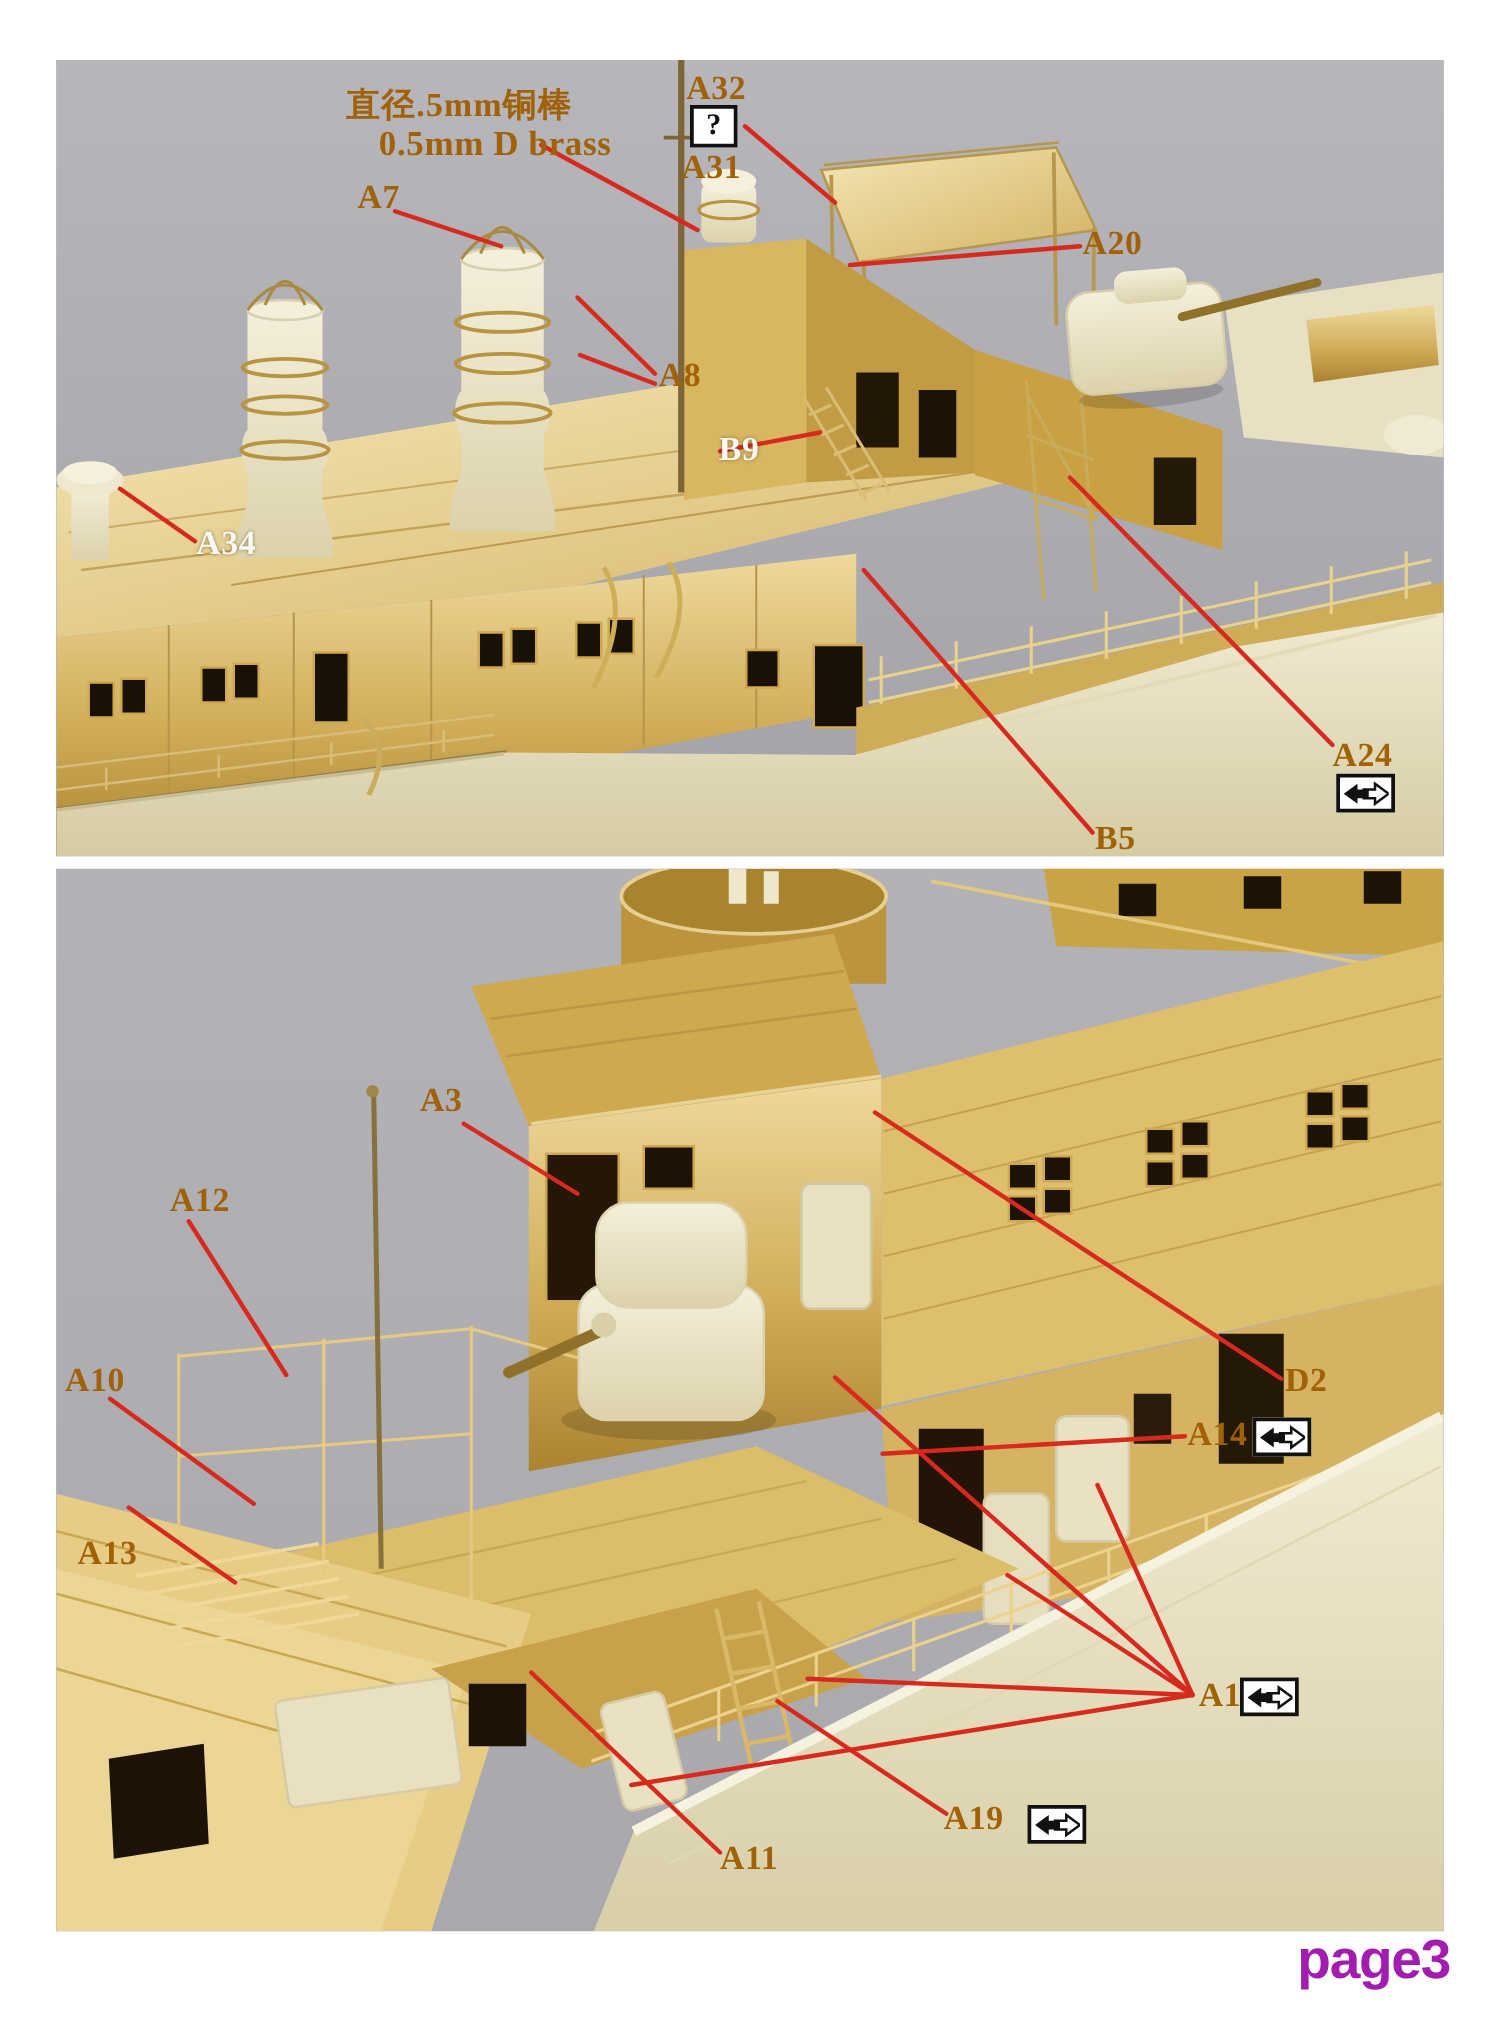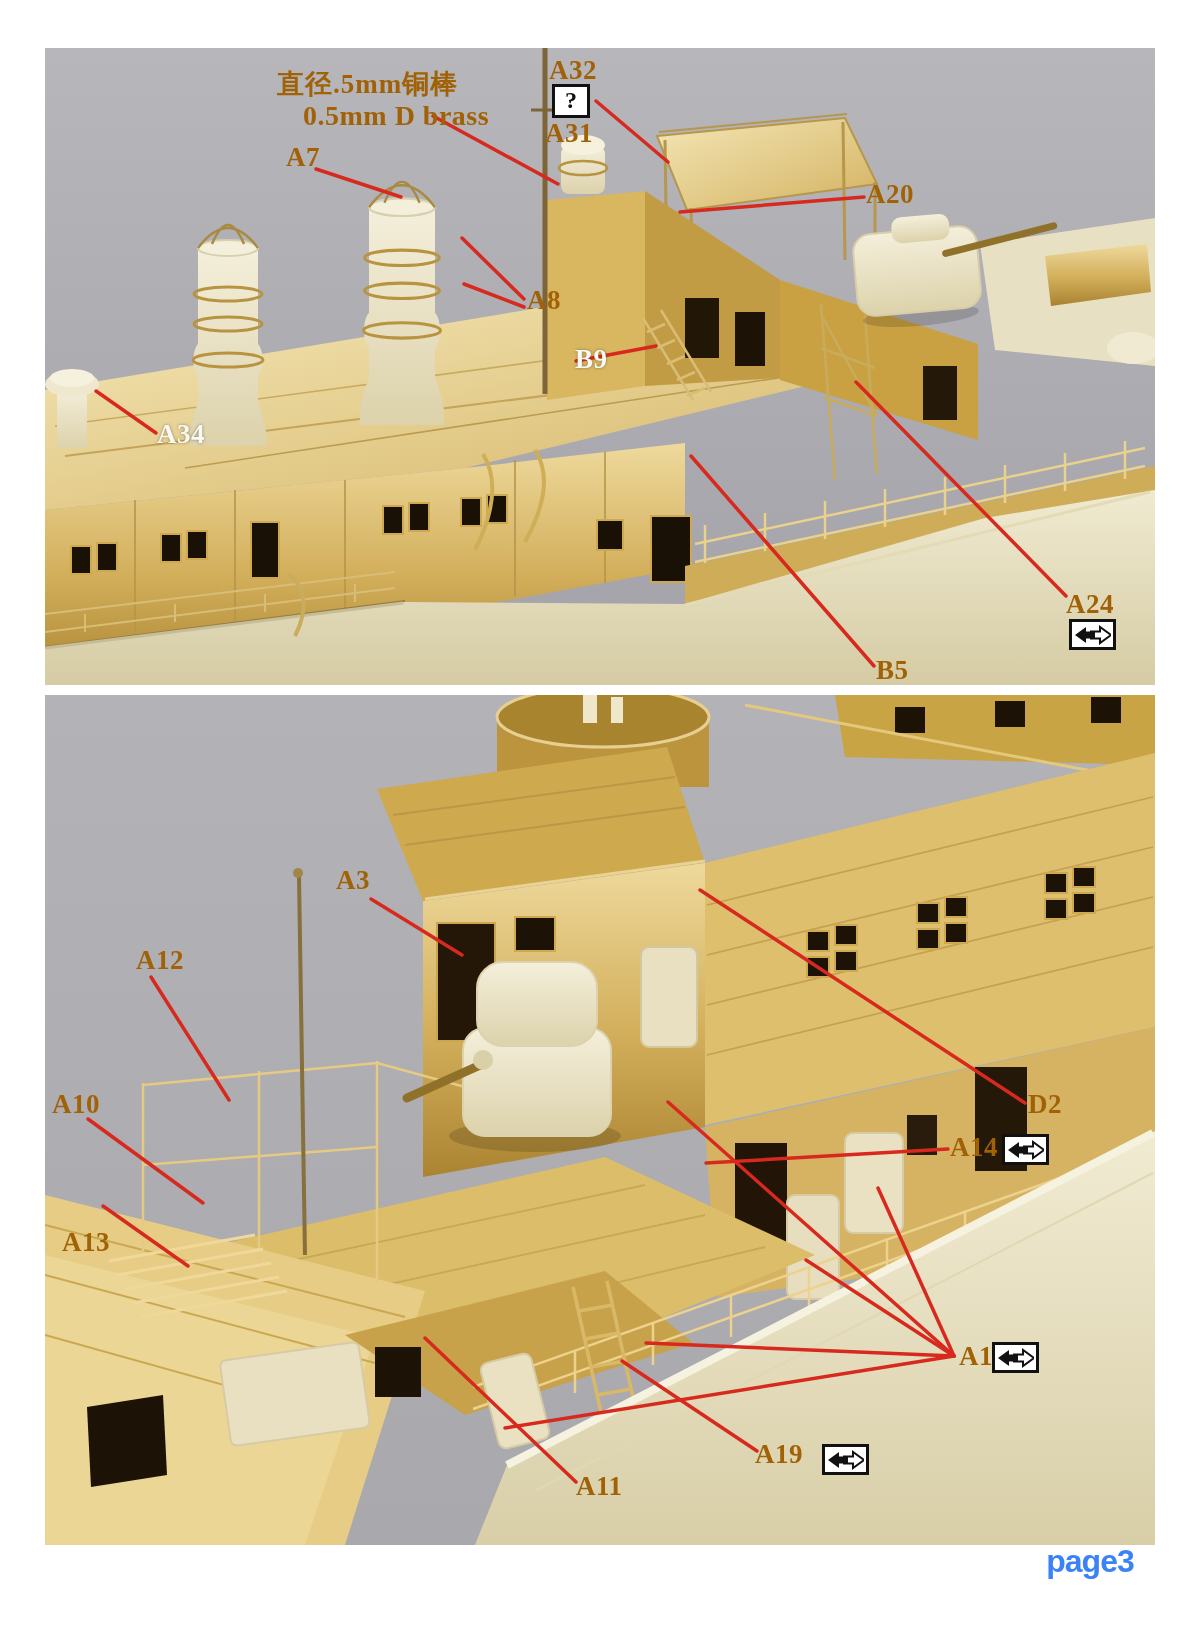--- a/index.html
+++ b/index.html
@@ -12,23 +12,23 @@
   .overlay{position:absolute;left:0;top:0;width:1200px;height:1631px;pointer-events:none;}
   .lbl{position:absolute;font-family:"Liberation Serif",serif;font-weight:700;
        font-size:27px;color:#a16207;line-height:1.05;white-space:nowrap;letter-spacing:.5px;}
   .lbl.white{color:#f8f8f4;text-shadow:0 0 3px rgba(60,50,20,.55);}
   .lbl.cn{font-size:27px;letter-spacing:1px;font-family:"Liberation Serif","DejaVu Sans",serif;}
   .lbl.en{font-size:28px;}
   .qbox{position:absolute;width:38px;height:34px;background:#ffffff;border:3px solid #111;
         box-sizing:border-box;text-align:center;font:700 24px/27px "Liberation Serif",serif;color:#111;}
   .mirrorbox{position:absolute;width:47px;height:31px;background:#ffffff;border:3px solid #111;
         box-sizing:border-box;display:flex;align-items:center;justify-content:center;}
-  .footer-page{position:absolute;left:1020px;top:1543px;width:140px;text-align:center;
-        font-family:"Liberation Sans",sans-serif;font-weight:700;font-size:32px;
-        letter-spacing:-1px;color:#3b82f6;}
+  .footer-page{position:absolute;left:1020px;top:1543px;width:140px;text-align:right;
+        font-family:"Liberation Sans",sans-serif;font-weight:700;font-size:44px;
+        letter-spacing:-1px;color:#a21caf;}
   .leader{stroke:#d7291d;stroke-width:3.5;stroke-linecap:round;}
 </style>
 </head>
 <body>
 
 <div class="page">
 
   <div class="photo" id="photo-top">
     <svg viewBox="0 0 1110 637" width="1110" height="637">
       <defs>

